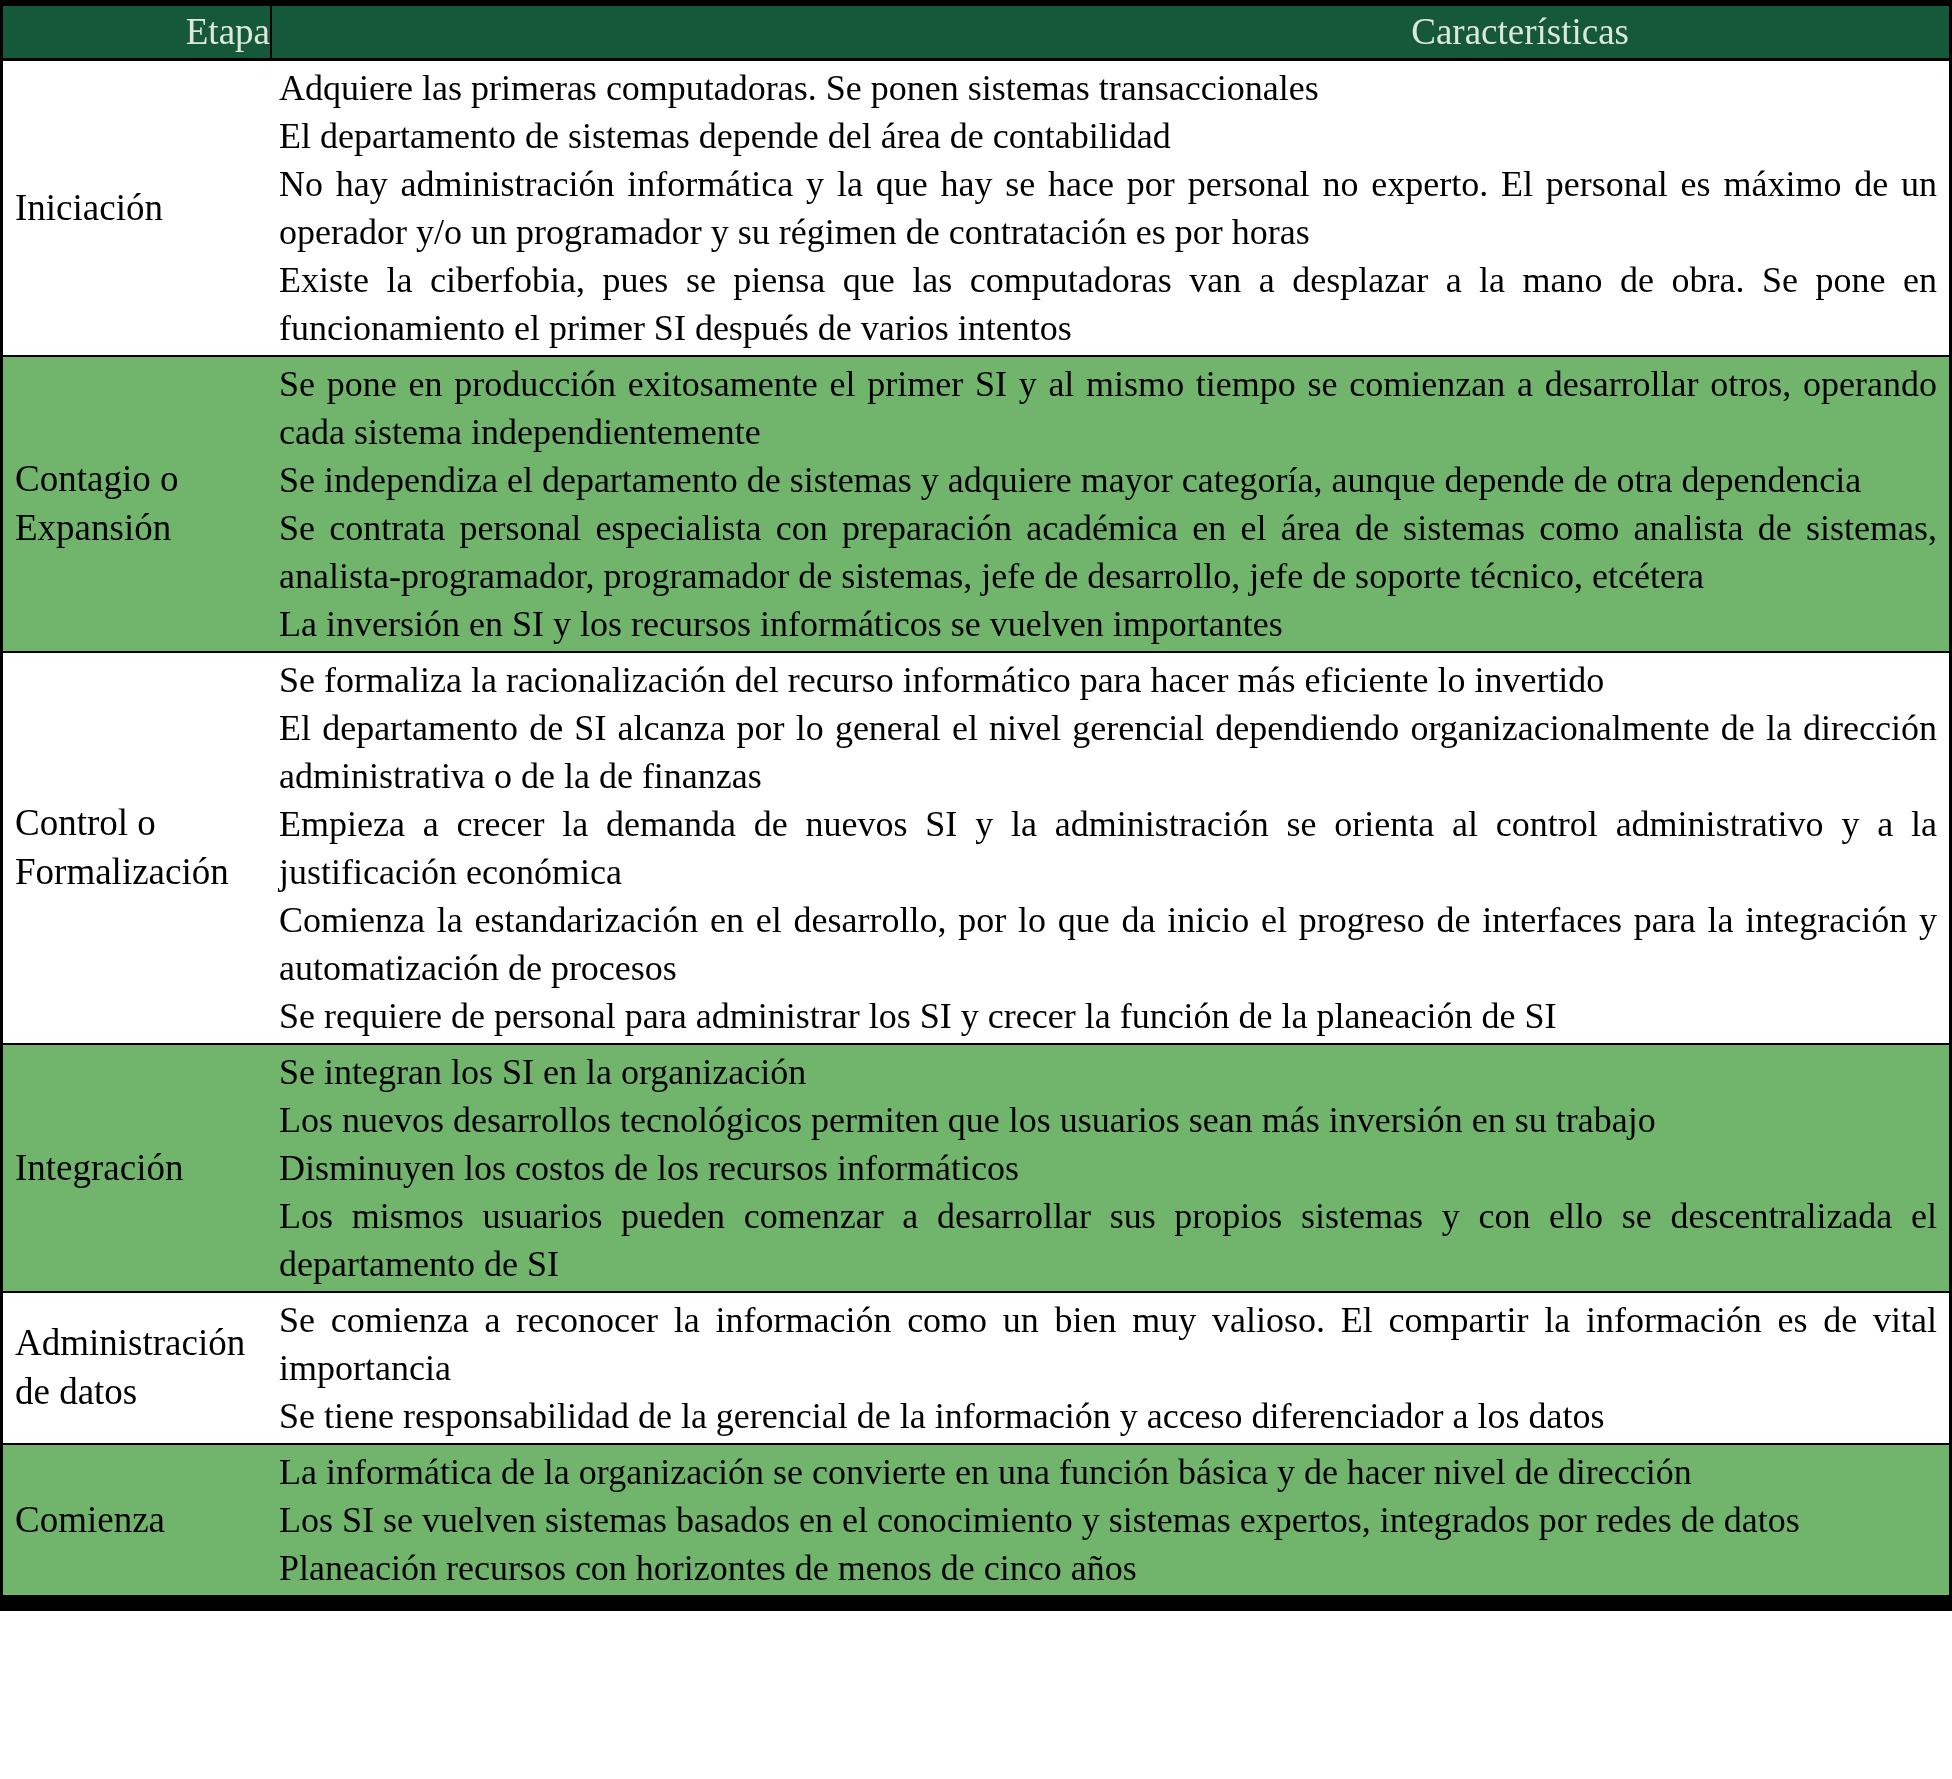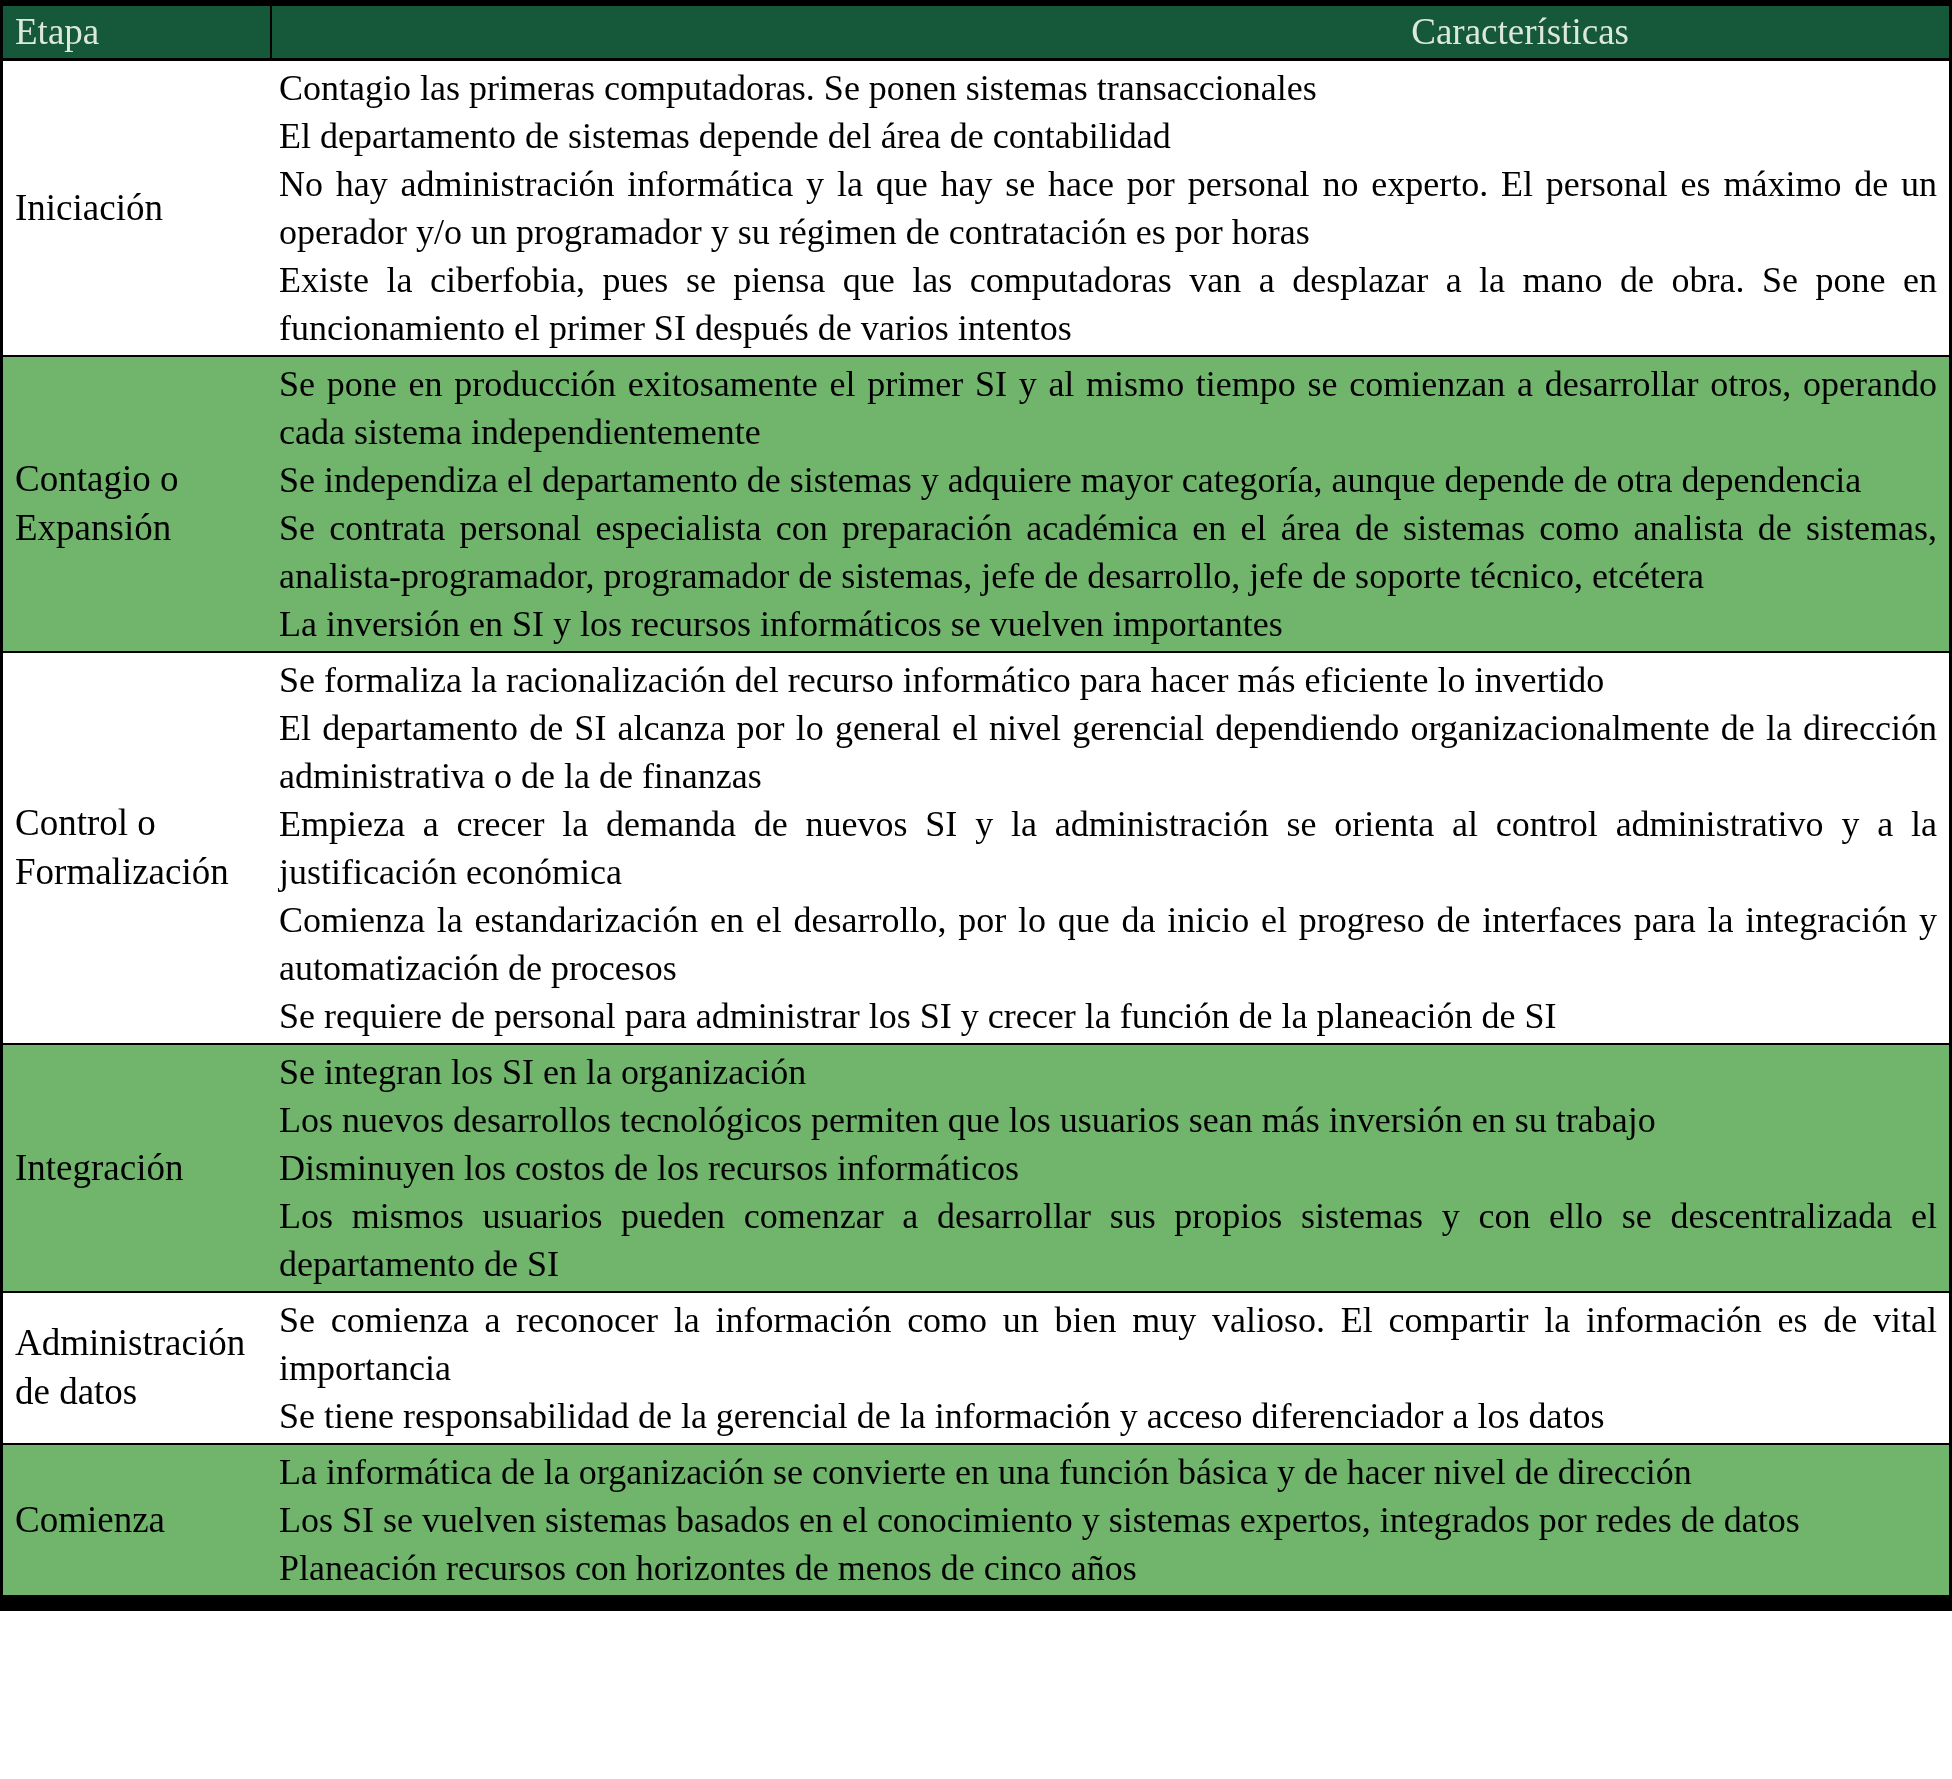--- a/index.html
+++ b/index.html
@@ -27,21 +27,21 @@
   thead th {
     background: #16583a;
     color: #dce9da;
     font-weight: normal;
     font-size: 37px;
     height: 46px;
     padding: 2px 0 4px 0;
     border-bottom: 3px solid #000000;
   }
   th.h-etapa {
-    text-align: left;
+    text-align: right;
     padding-left: 12px;
     border-right: 2px solid #000000;
   }
   th.h-car {
     text-align: right;
     padding-right: 320px;
   }
   tbody tr { border-top: 2px solid #000000; }
   tbody tr:first-child { border-top: none; }
   tr.row-white { background: #ffffff; }
@@ -76,21 +76,21 @@
       <tr>
         <th class="h-etapa">Etapa</th>
         <th class="h-car">Características</th>
       </tr>
     </thead>
     <tbody>
 
       <tr class="row-white">
         <td class="etapa">Iniciación</td>
         <td class="car">
-          <p>Contagio las primeras computadoras. Se ponen sistemas transaccionales</p>
+          <p>Adquiere las primeras computadoras. Se ponen sistemas transaccionales</p>
           <p>El departamento de sistemas depende del área de contabilidad</p>
           <p>No hay administración informática y la que hay se hace por personal no experto. El personal es máximo de un operador y/o un programador y su régimen de contratación es por horas</p>
           <p>Existe la ciberfobia, pues se piensa que las computadoras van a desplazar a la mano de obra. Se pone en funcionamiento el primer SI después de varios intentos</p>
         </td>
       </tr>
 
       <tr class="row-green">
         <td class="etapa">Contagio o Expansión</td>
         <td class="car">
           <p>Se pone en producción exitosamente el primer SI y al mismo tiempo se comienzan a desarrollar otros, operando cada sistema independientemente</p>

